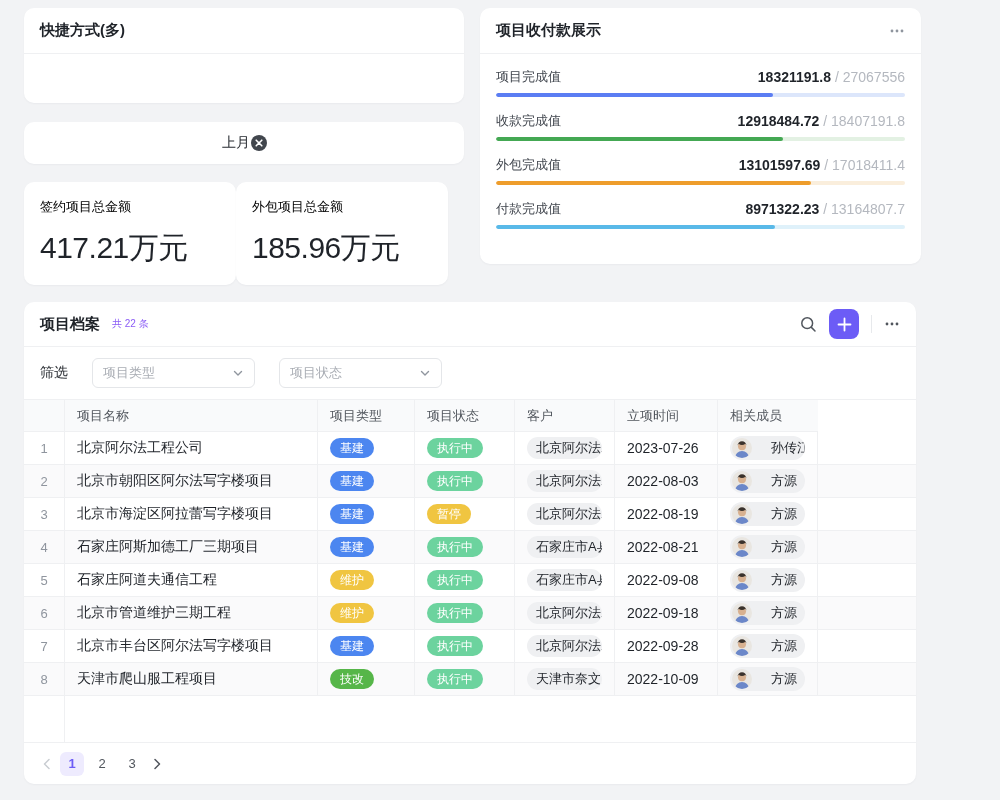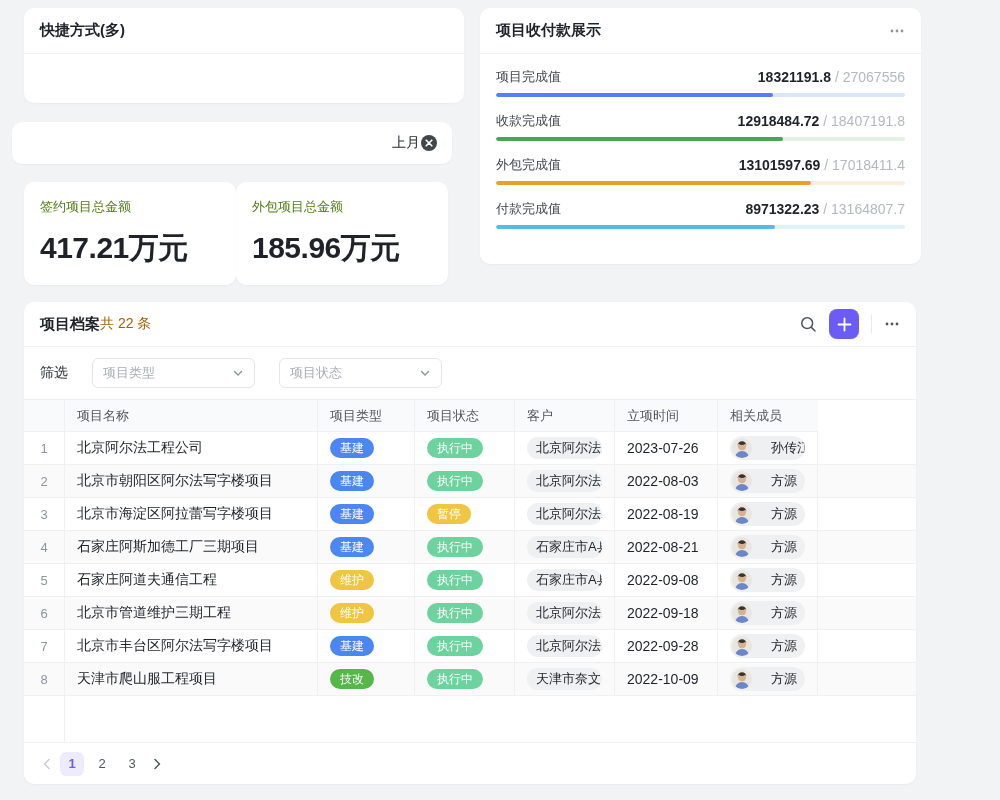--- a/index.html
+++ b/index.html
@@ -5,49 +5,49 @@
   * { margin:0; padding:0; box-sizing:border-box; }
   html,body { width:1000px; height:800px; }
   body { font-family:"Liberation Sans","DejaVu Sans",sans-serif; background:#F2F3F5; color:#1F2329; position:relative; overflow:hidden; }
   .card { position:absolute; background:#fff; border-radius:10px; box-shadow:0 1px 2px rgba(31,35,41,.04); }
 
   
   .card-shortcuts { left:24px; top:8px; width:440px; height:95px; }
   .sc-title { font-size:15px; font-weight:700; padding:13px 16px; border-bottom:1px solid #EFF0F2; }
 
   
-  .card-filter { left:12px; top:122px; width:440px; height:42px; display:flex; align-items:center; justify-content:flex-end; padding:0 14px 0 16px; }
+  .card-filter { left:24px; top:122px; width:440px; height:42px; display:flex; align-items:center; justify-content:center; padding:0 14px 0 16px; }
   .cf-label { font-size:14px; }
   .cf-clear { width:18px; height:18px; cursor:pointer; display:flex; }
 
   
   .card-stat { width:212px; height:103px; top:182px; padding:16px; }
   .card-stat.s1 { left:24px; } .card-stat.s2 { left:236px; }
-  .st-label { font-size:13px; color:#4d7c0f; }
-  .st-value { font-size:30px; font-weight:700; margin-top:12px; letter-spacing:-.5px; }
+  .st-label { font-size:13px; color:#000000; }
+  .st-value { font-size:30px; font-weight:400; margin-top:12px; letter-spacing:-.5px; }
 
   
   .card-progress { left:480px; top:8px; width:441px; height:256px; }
   .pc-header { display:flex; align-items:center; justify-content:space-between; padding:13px 16px; border-bottom:1px solid #EFF0F2; }
   .pc-title { font-size:15px; font-weight:700; }
   .pc-more { display:flex; cursor:pointer; }
   .p-list { padding:14px 16px 0; }
   .p-item { margin-bottom:15px; }
   .p-top { display:flex; align-items:center; justify-content:space-between; margin-bottom:7px; }
   .p-label { font-size:13px; color:#41464E; }
   .p-value { font-size:14px; font-weight:700; color:#1F2329; }
   .p-total { font-size:14px; color:#B4B8BF; font-weight:400; }
   .p-track { height:4px; border-radius:2px; overflow:hidden; }
   .p-fill { height:100%; border-radius:2px; }
 
   
   .card-table { left:24px; top:302px; width:892px; height:482px; display:flex; flex-direction:column;text-align:right; }
   .tc-header { height:45px; display:flex; align-items:center; padding:0 16px; border-bottom:1px solid #EFF0F2; }
   .tc-title { font-size:15px; font-weight:700; }
-  .tc-count { font-size:14px; color:#a16207; margin-left:0; }
+  .tc-count { font-size:10px; color:#8b5cf6; margin-left:12px; }
   .tc-actions { margin-left:auto; display:flex; align-items:center; gap:12px; }
   .icon-btn { display:flex; align-items:center; justify-content:center; cursor:pointer; }
   .btn-add { width:30px; height:30px; border-radius:8px; display:flex; align-items:center; justify-content:center; cursor:pointer; }
   .v-sep { width:1px; height:18px; background:#E7E9EC; }
   .tc-filter { height:53px; display:flex; align-items:center; padding:0 16px; gap:24px; border-bottom:1px solid #EFF0F2; }
   .f-label { font-size:14px; }
   .f-select { width:163px; height:30px; border:1px solid #E4E6E9; border-radius:6px; display:flex; align-items:center; justify-content:space-between; padding:0 10px; cursor:pointer; }
   .f-ph { font-size:13px; color:#A9ADB4; }
 
   .t-row { display:grid; grid-template-columns:41px 253px 97px 100px 100px 103px 100px 1fr; }

